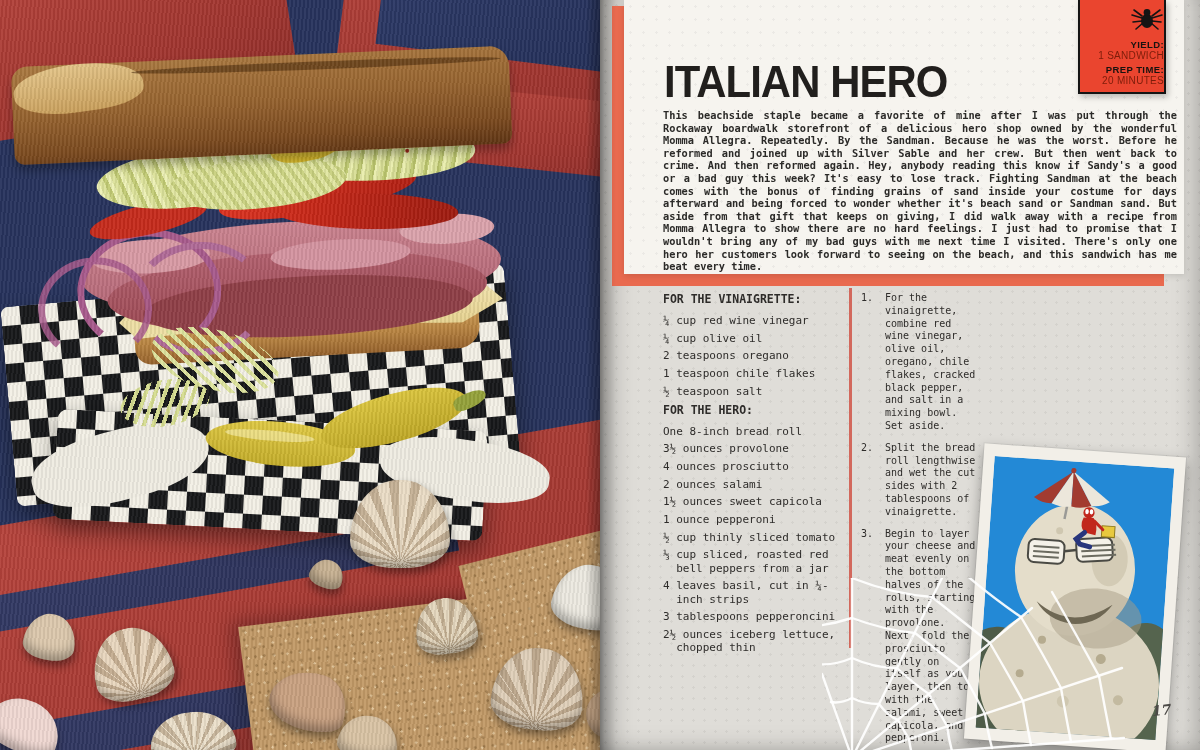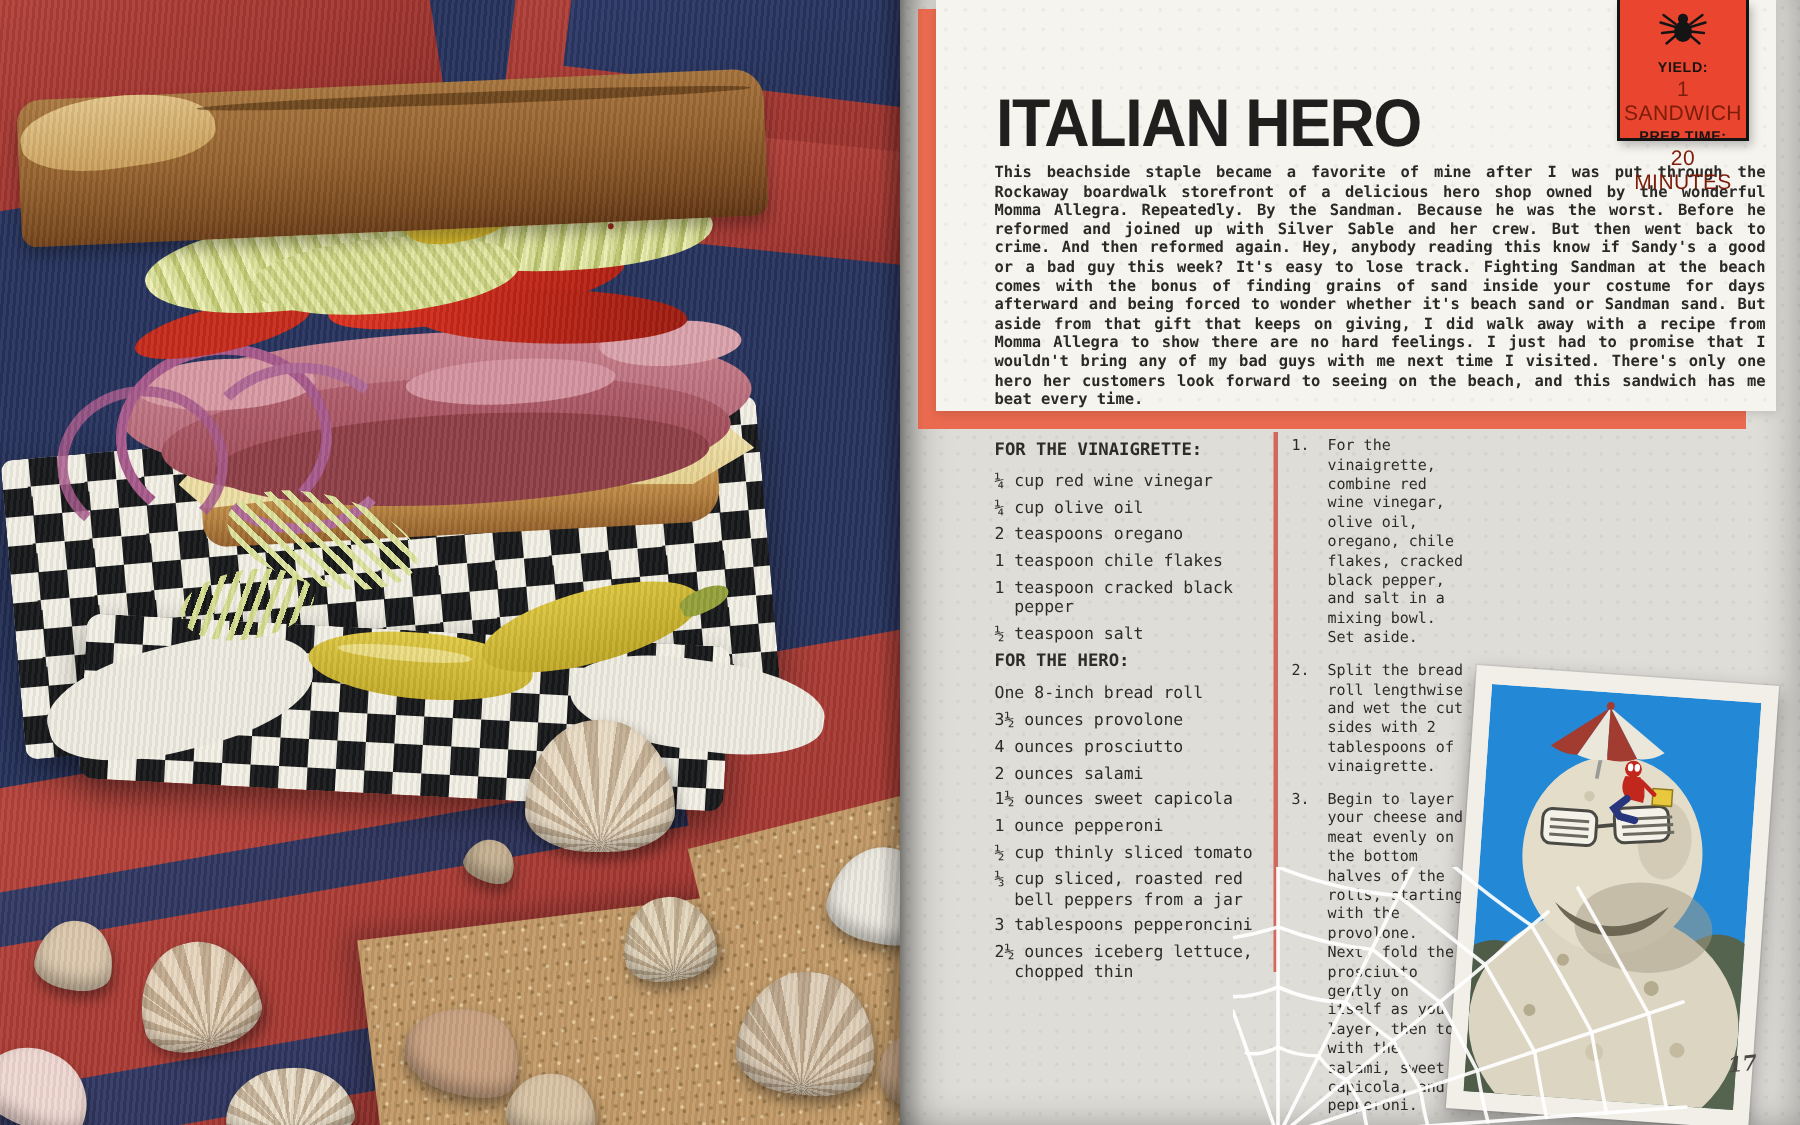--- a/index.html
+++ b/index.html
@@ -16,23 +16,23 @@
   .checker{background:repeating-conic-gradient(#17181a 0% 25%,#f3f0e6 0% 50%);background-size:38px 38px;box-shadow:0 10px 24px rgba(0,0,0,.45);}
   .shell{position:absolute;border-radius:50% 50% 46% 46%/72% 72% 32% 32%;box-shadow:inset 0 -7px 10px rgba(0,0,0,.28),2px 5px 9px rgba(0,0,0,.4);}
   .ridged{background-image:repeating-conic-gradient(from -40deg at 50% 94%,rgba(115,85,55,.3) 0 7deg,rgba(255,255,255,.12) 7deg 16deg);}
   .ring{position:absolute;border:7px solid #a85a8c;border-bottom-color:transparent;border-radius:50%;}
   .fold{position:absolute;border-radius:50%;}
 
   
   .rpage{left:600px;top:0;width:600px;height:750px;background-color:#dfddd8;background-image:radial-gradient(rgba(0,0,0,.05) 1px,transparent 1.4px);background-size:11px 11px;box-shadow:inset 26px 0 28px -20px rgba(0,0,0,.4),inset -18px -14px 26px -16px rgba(0,0,0,.28);}
   .accent-frame{left:612px;top:6px;width:552px;height:280px;background:#e96a4f;}
   .intro-box{left:624px;top:0px;width:560px;height:274px;background-color:#f6f4ef;background-image:radial-gradient(rgba(0,0,0,.045) 1px,transparent 1.3px);background-size:13px 13px;box-shadow:0 2px 6px rgba(0,0,0,.12);}
-  .badge{left:1078px;top:0px;width:88px;height:94px;background:#ea452f;border:2px solid #141414;border-top:none;box-sizing:border-box;text-align:center;font-family:"Liberation Sans",sans-serif;box-shadow:2px 3px 6px rgba(0,0,0,.25);}
+  .badge{left:1078px;top:0px;width:88px;height:94px;background:#ea452f;border:2px solid #141414;border-top:none;box-sizing:border-box;text-align:right;font-family:"Liberation Sans",sans-serif;box-shadow:2px 3px 6px rgba(0,0,0,.25);}
   .badge .lab{font-weight:bold;color:#181310;font-size:9.5px;letter-spacing:.4px;margin-top:3px;}
-  .badge .val{color:#7c1d0a;font-size:14px;letter-spacing:.3px;}
+  .badge .val{color:#7c1d0a;font-size:10px;letter-spacing:.3px;}
   .title{left:664px;top:56px;font-family:"Liberation Sans",sans-serif;font-weight:800;font-size:45px;letter-spacing:-1px;color:#211f1d;transform:scaleX(.93);transform-origin:left top;white-space:nowrap;}
   .intro{left:663px;top:109px;width:514px;font-size:10.3px;font-weight:bold;line-height:12.6px;color:#2b2a28;text-align:justify;}
   .ing-col{left:663px;top:292px;width:182px;color:#2e2c2a;}
   .ing-h{font-weight:bold;font-size:11.5px;margin:0 0 8px 0;}
   .ing-h2{}
   ul.ing{list-style:none;margin:0;padding:0;font-size:11px;line-height:13.2px;}
   ul.ing li{padding-left:2ch;text-indent:-2ch;margin-bottom:4.5px;}
   .divider{left:849px;top:288px;width:2.5px;height:360px;background:#d2685c;}
   .ins-col{left:861px;top:292px;width:322px;color:#2e2c2a;}
   .illu-spacer{float:right;width:196px;height:310px;margin:152px 0 0 8px;}
@@ -154,33 +154,33 @@
     <div class="val">20 MINUTES</div>
   </div>
 
   <div class="abs ing-col">
     <div class="ing-h">FOR THE VINAIGRETTE:</div>
     <ul class="ing">
         <li>¼ cup red wine vinegar</li>
         <li>¼ cup olive oil</li>
         <li>2 teaspoons oregano</li>
         <li>1 teaspoon chile flakes</li>
-        <li>1 teaspoon cracked black pepper</li>
         <li>½ teaspoon salt</li>
       </ul>
     <div class="ing-h ing-h2">FOR THE HERO:</div>
     <ul class="ing">
         <li>One 8-inch bread roll</li>
         <li>3½ ounces provolone</li>
         <li>4 ounces prosciutto</li>
         <li>2 ounces salami</li>
         <li>1½ ounces sweet capicola</li>
         <li>1 ounce pepperoni</li>
         <li>½ cup thinly sliced tomato</li>
         <li>⅓ cup sliced, roasted red bell peppers from a jar</li>
+        <li>4 leaves basil, cut in ¼-inch strips</li>
         <li>3 tablespoons pepperoncini</li>
         <li>2½ ounces iceberg lettuce, chopped thin</li>
       </ul>
   </div>
 
   <div class="abs divider"></div>
 
   <div class="abs ins-col">
     <div class="illu-spacer"></div>
     <ol class="steps">

